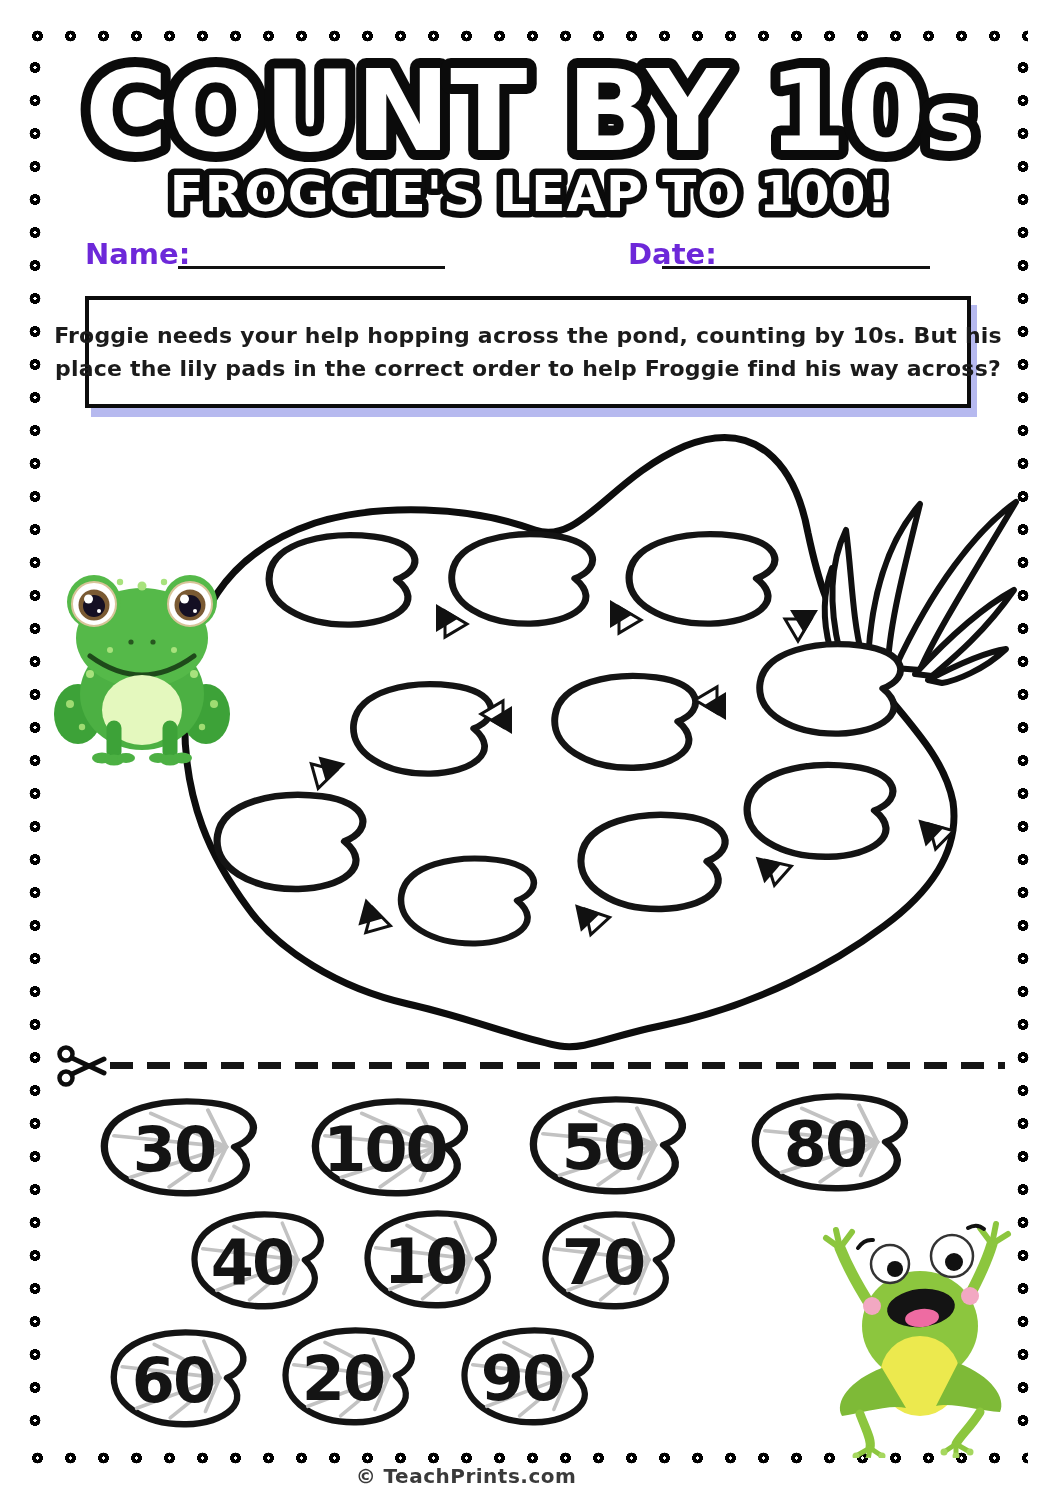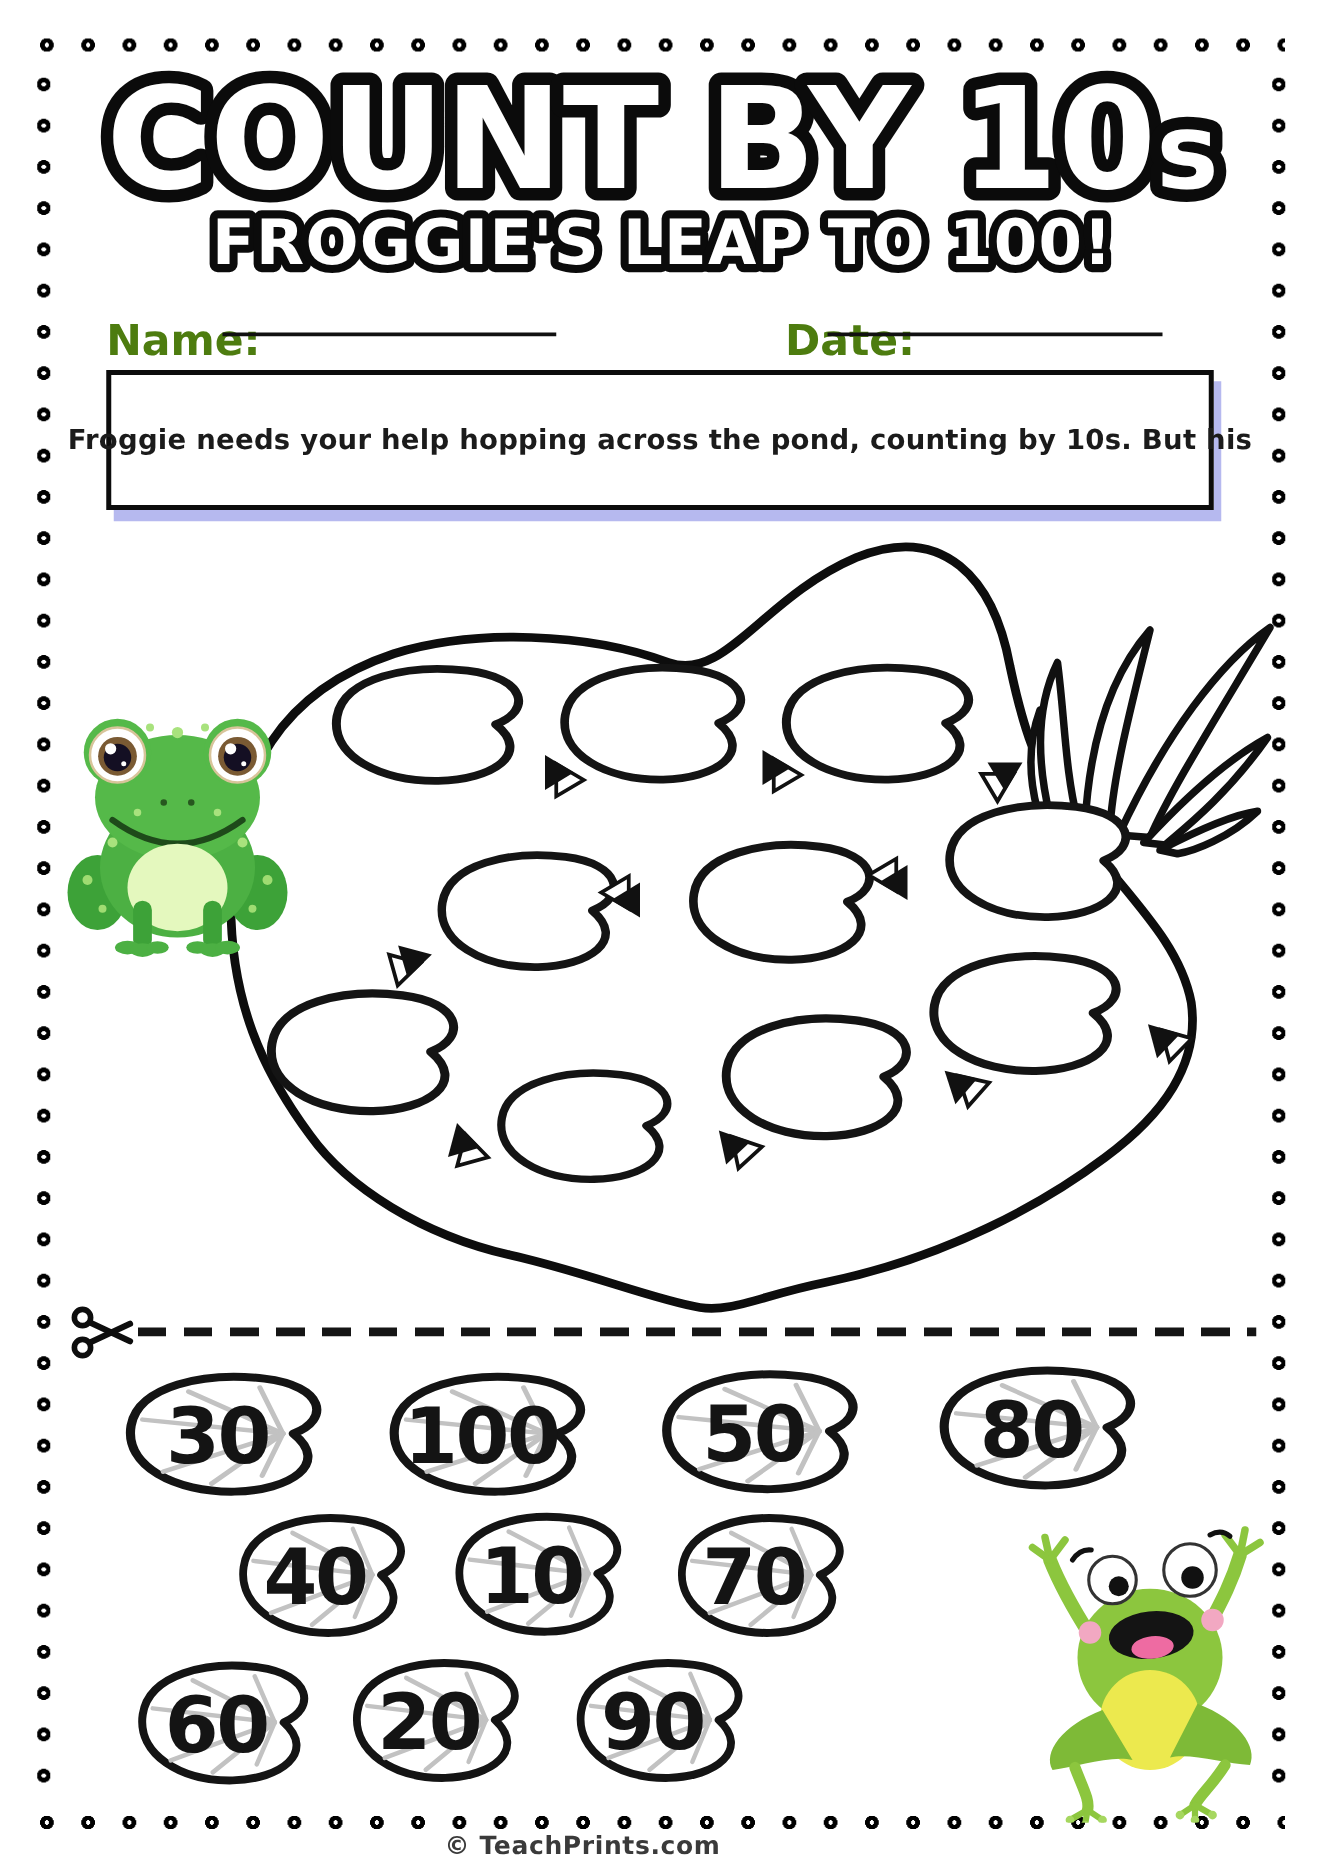--- a/index.html
+++ b/index.html
@@ -21,21 +21,21 @@
   .dots-left{left:29px;top:62px;height:1384px;}
   .dots-right{left:1017px;top:62px;height:1384px;}
 
   .title-svg{position:absolute;left:0;top:0;width:1060px;height:235px;}
   .title-text{font-family:"DejaVu Sans","Liberation Sans",sans-serif;font-weight:bold;
     fill:#ffffff;stroke:#0b0b0b;stroke-linejoin:round;}
   .t-main{font-size:113px;stroke-width:20px;}
   .t-s{font-size:84px;}
   .t-sub{font-size:50px;stroke-width:13px;letter-spacing:1px;}
 
-  .field-label{position:absolute;font-weight:bold;font-size:34px;color:#4d7c0f;margin-top:16px;}
+  .field-label{position:absolute;font-weight:bold;font-size:29px;color:#6d28d9;}
   .field-line{position:absolute;height:0;border-bottom:3px solid #111;}
 
   .instruction-box{
     position:absolute;left:85px;top:296px;width:886px;height:112px;box-sizing:border-box;
     background:#fff;border:4px solid #0c0c0c;box-shadow:6px 9px 0 #b6b9ef;
     display:flex;flex-direction:column;justify-content:center;align-items:center;
     font-size:22px;font-weight:600;line-height:33px;color:#1b1b1b;letter-spacing:.2px;
     text-align:center;white-space:nowrap;
   }
 
@@ -94,20 +94,21 @@
     <text class="title-text t-sub" x="530" y="211" text-anchor="middle" paint-order="stroke">FROGGIE'S LEAP TO 100!</text>
   </svg>
 
   <div class="field-label" style="left:85px;top:237px;">Name:</div>
   <div class="field-line" style="left:178px;top:266px;width:267px;"></div>
   <div class="field-label" style="left:628px;top:237px;">Date:</div>
   <div class="field-line" style="left:662px;top:266px;width:268px;"></div>
 
   <div class="instruction-box">
     <div>Froggie needs your help hopping across the pond, counting by 10s. But his</div>
+    <div>place the lily pads in the correct order to help Froggie find his way across?</div>
   </div>
 
   <svg class="pond-svg" viewBox="0 0 880 645">
     <path class="pondline" d="M45,290 C48,200 85,135 175,105 C240,85 330,88 395,112 C440,128 470,60 545,28
          C615,0 655,45 668,115 C678,162 688,196 718,240 C757,295 803,332 813,384
          C820,434 790,474 744,508 C696,544 618,588 520,608 C470,618 446,632 420,628
          C384,622 330,600 268,586 C198,570 138,532 108,490 C74,444 41,384 45,290 Z"></path>
     <g class="grass">
       <path d="M690,230 C682,200 684,172 692,150 C697,185 698,208 702,232 Z"></path>
       <path d="M700,235 C688,185 690,145 706,112 C712,158 712,198 722,238 Z"></path>

